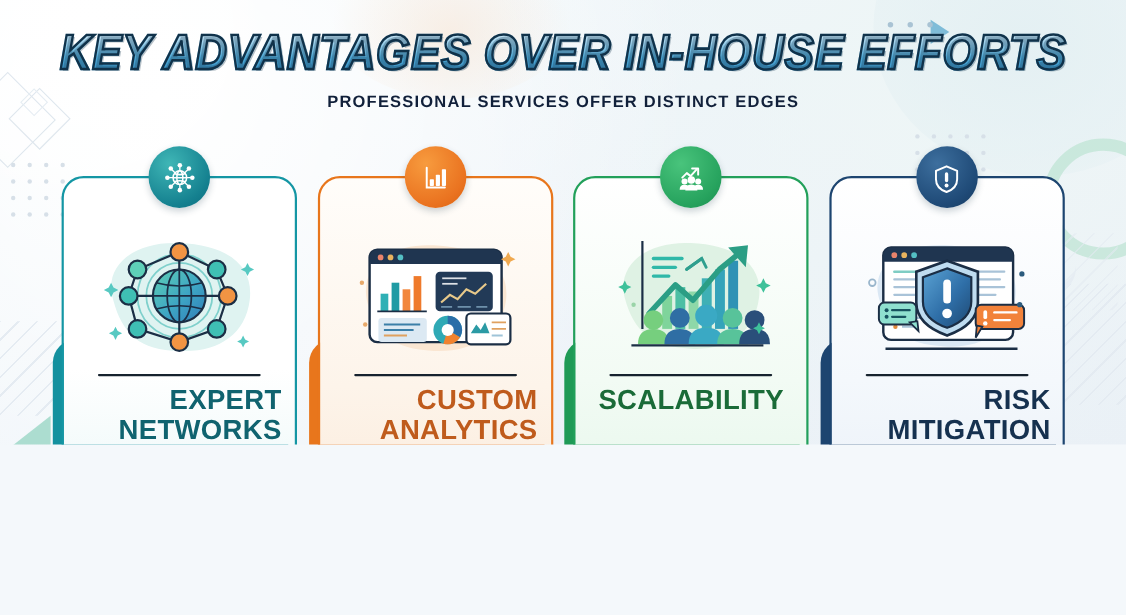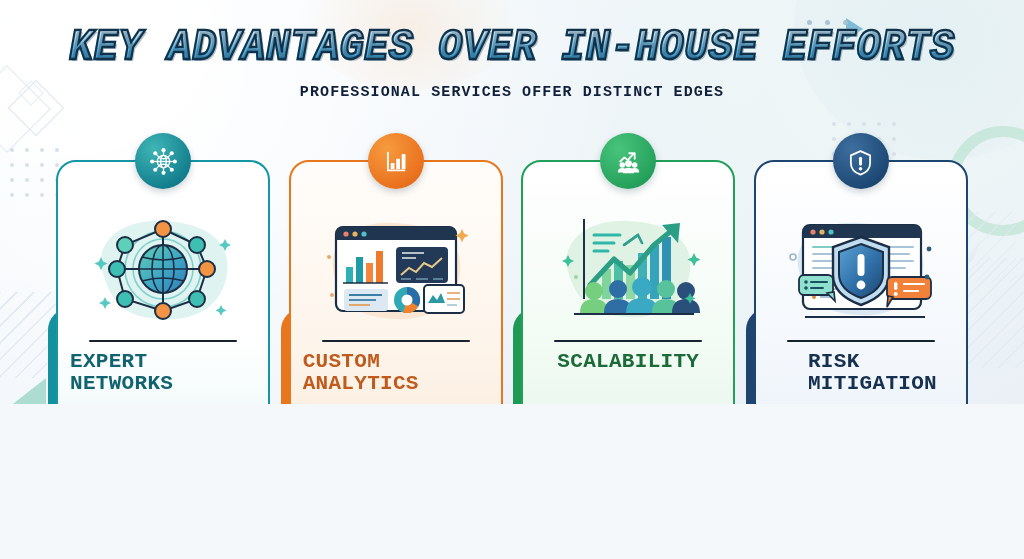--- a/index.html
+++ b/index.html
@@ -11,21 +11,20 @@
   }
   .poster {
     position: relative;
     width: 1024px;
     height: 404px;
     overflow: hidden;
     background:
       radial-gradient(circle at 14% 22%, #ffffff 0%, rgba(255,255,255,0) 52%),
       radial-gradient(circle at 86% 14%, #eef6f6 0%, rgba(238,246,246,0) 48%),
       linear-gradient(150deg, #f7fbfc 0%, #eef4f9 45%, #e9eff6 100%);
-    font-family: Liberation Mono, monospace;
   }
 
   
   .deco { position: absolute; pointer-events: none; }
 
   .blob-tl {
     left: -90px; top: -120px; width: 330px; height: 300px;
     background: radial-gradient(ellipse at 50% 50%, #ffffff 0%, rgba(255,255,255,0.65) 55%, rgba(255,255,255,0) 72%);
     border-radius: 50%;
   }
@@ -160,24 +159,24 @@
     box-shadow: 0 3px 7px rgba(20,50,70,.22);
   }
   .badge svg { width: 33px; height: 33px; display: block; }
 
   .illus { width: 100%; height: 138px; display: flex; align-items: center; justify-content: center; margin-top: 4px; }
   .illus svg { width: 168px; height: 136px; display: block; }
 
   .rule { width: 148px; height: 2.2px; background: #16222e; margin: 2px 0 9px; border-radius:2px; }
 
   .card-title {
-    font-size: 21px;
+    font-size: 25px;
     font-weight: 700;
     line-height: 1.06;
-    text-align: left;
+    text-align: right;
     letter-spacing: .3px;
     margin-bottom: 8px;
   }
   .card-desc {
     font-size: 13.2px;
     font-weight: 600;
     line-height: 1.28;
     text-align: center;
     color: #1b2430;
     letter-spacing: .1px;

